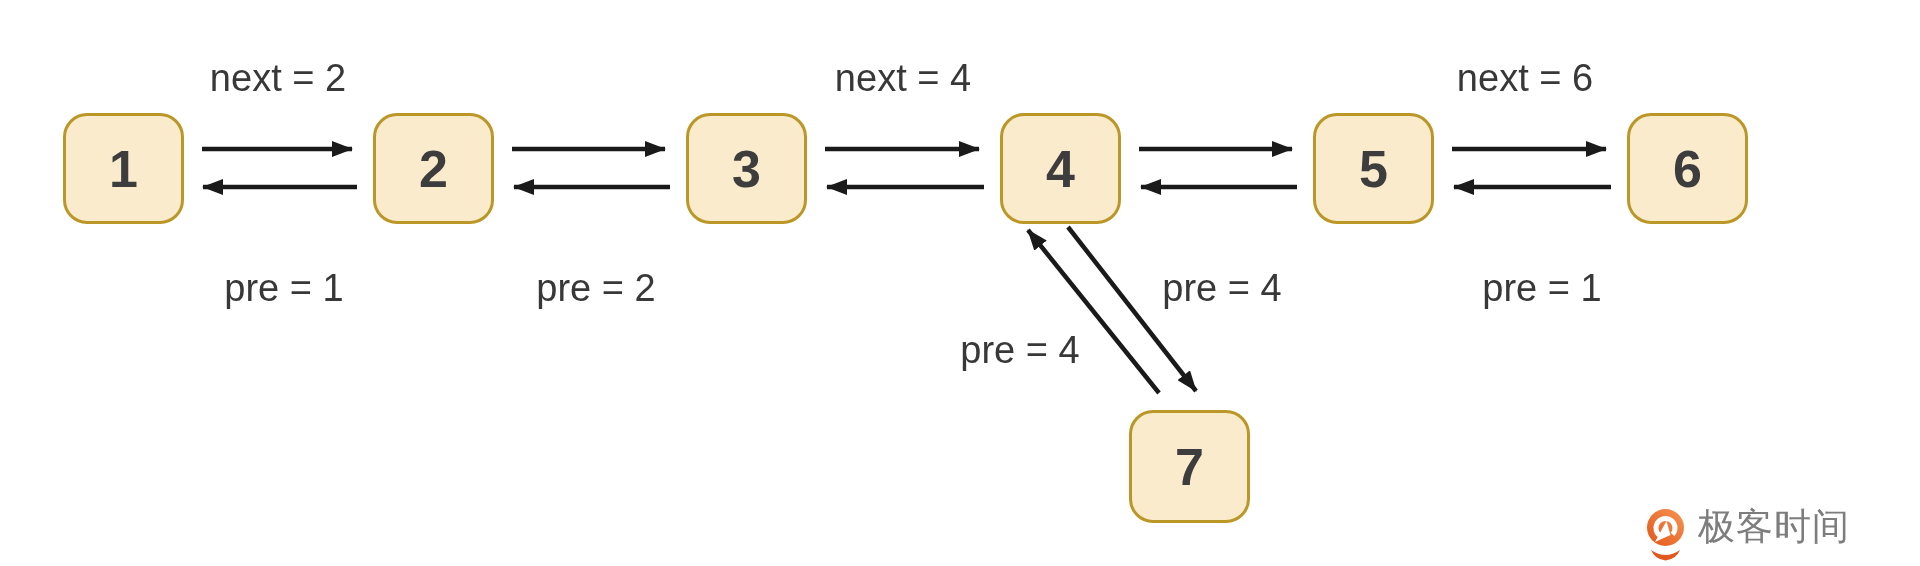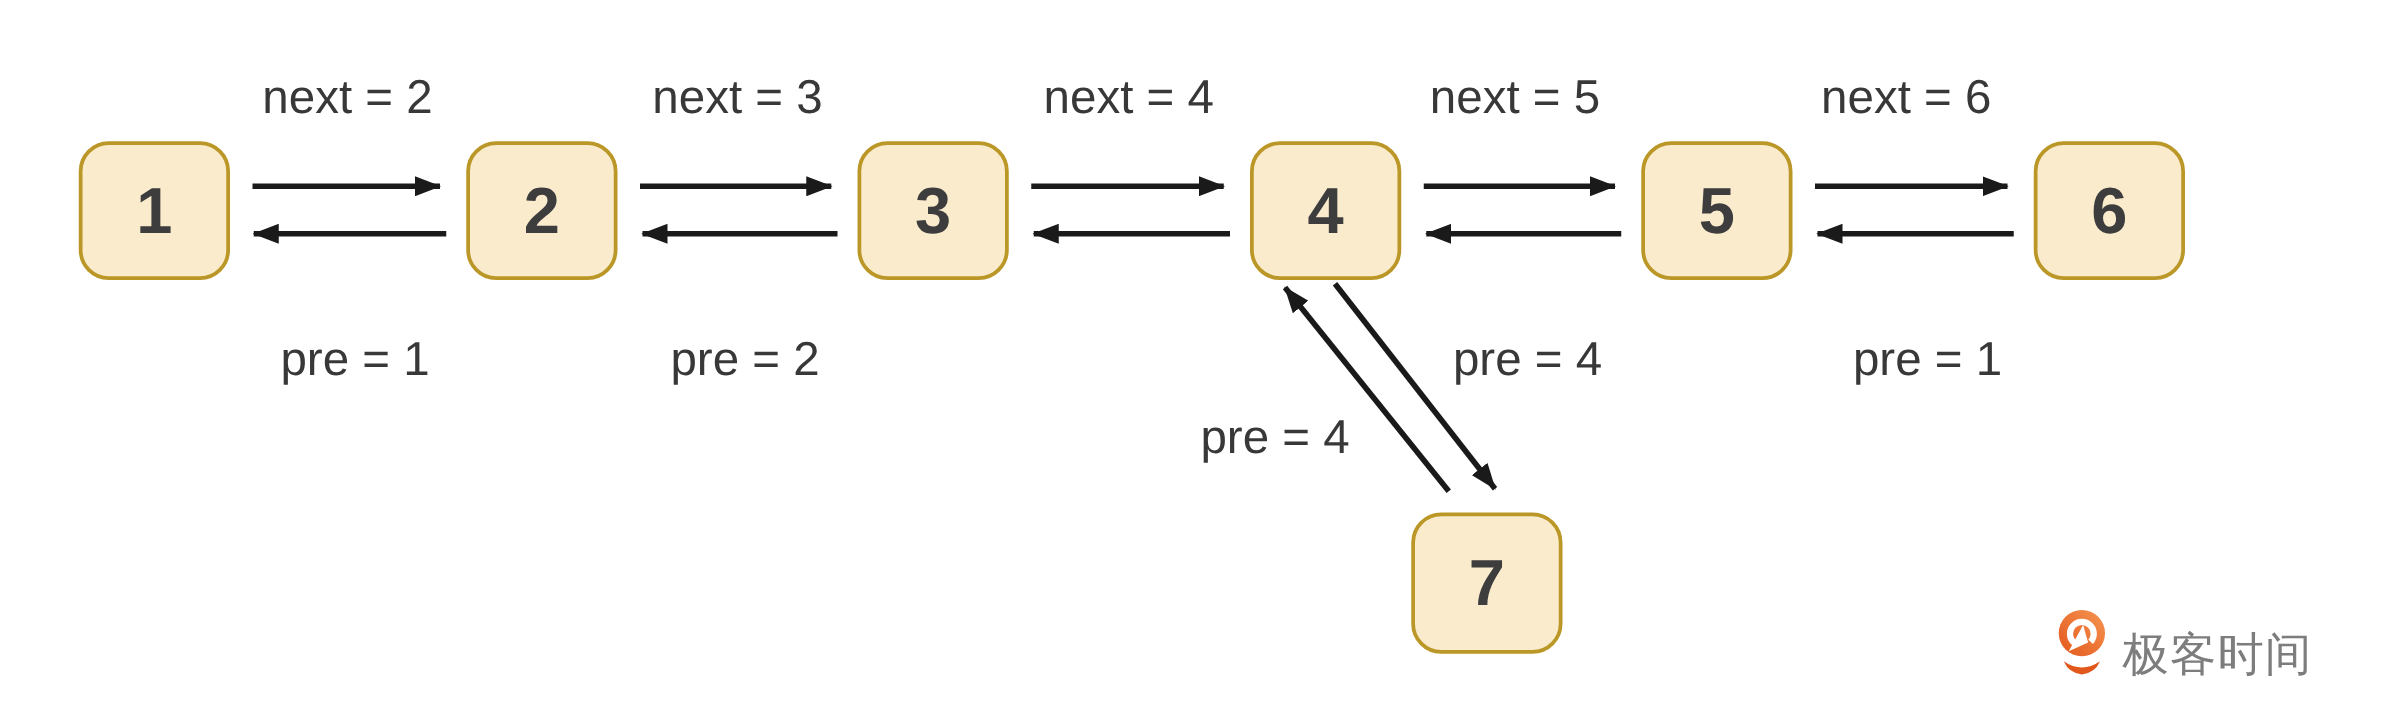--- a/index.html
+++ b/index.html
@@ -31,22 +31,22 @@
     font-size:52px;font-weight:600;color:var(--node-text);line-height:1;
   }
   .edge-label{
     position:absolute;transform:translateX(-50%);
     font-size:38px;color:var(--label-text);white-space:nowrap;line-height:44px;
   }
   .next-label{top:56px;}
   .pre-label{top:238px;margin-top:28px;}
   .insert-label{top:328px;}
   #logo{
-    position:absolute;left:1646px;top:487px;
-    display:flex;align-items:flex-end;gap:13px;
+    position:absolute;left:1646px;top:508px;
+    display:flex;align-items:flex-start;gap:13px;
   }
   #logo-text{
     font-size:37px;color:var(--logo-text-color);letter-spacing:1px;line-height:1;
   }
 </style>
 </head>
 <body>
 
 <div id="canvas">
 
@@ -89,23 +89,21 @@
       <span class="node-label">5</span>
     </div>
   <div class="node" style="left:1627px">
       <span class="node-label">6</span>
     </div>
   <div class="node" style="left:1129px;top:410px;height:113px">
       <span class="node-label">7</span>
     </div>
 
   <div class="edge-label next-label" style="left:278px">next = 2</div>
-  <div class="edge-label next-label" style="left:590px">next = 3</div>
   <div class="edge-label next-label" style="left:903px">next = 4</div>
-  <div class="edge-label next-label" style="left:1212px">next = 5</div>
   <div class="edge-label next-label" style="left:1525px">next = 6</div>
 
   <div class="edge-label pre-label" style="left:284px">pre = 1</div>
   <div class="edge-label pre-label" style="left:596px">pre = 2</div>
   <div class="edge-label pre-label" style="left:1222px">pre = 4</div>
   <div class="edge-label pre-label" style="left:1542px">pre = 1</div>
 
   <div class="edge-label insert-label" style="left:1020px">pre = 4</div>
 
   <div id="logo">

